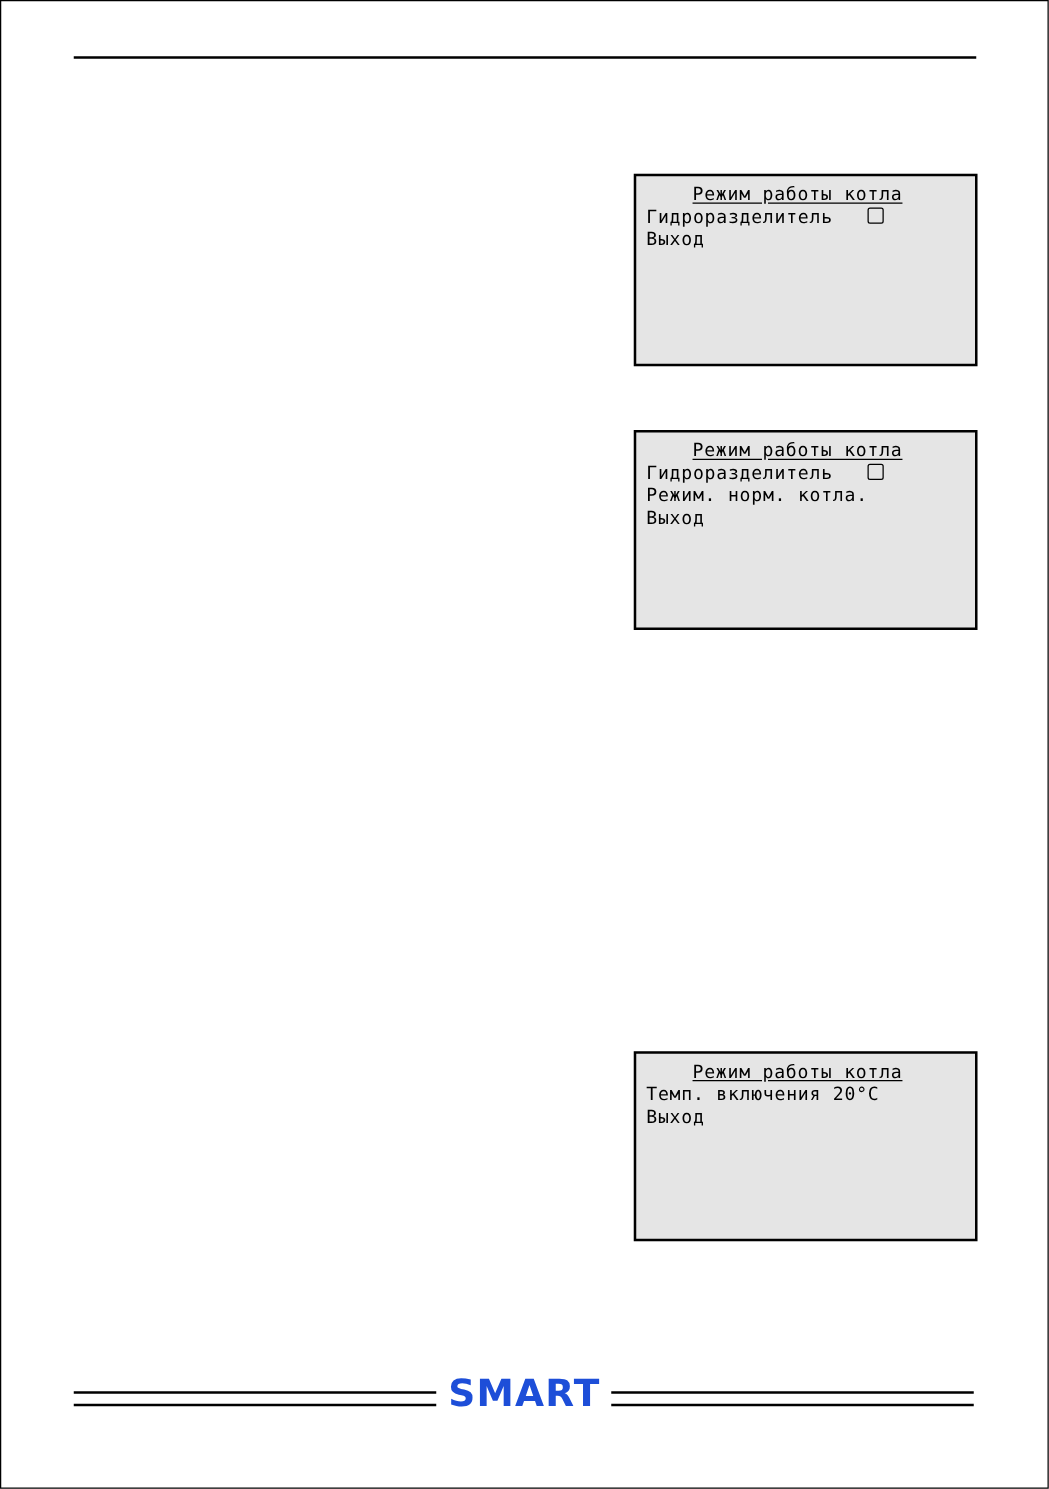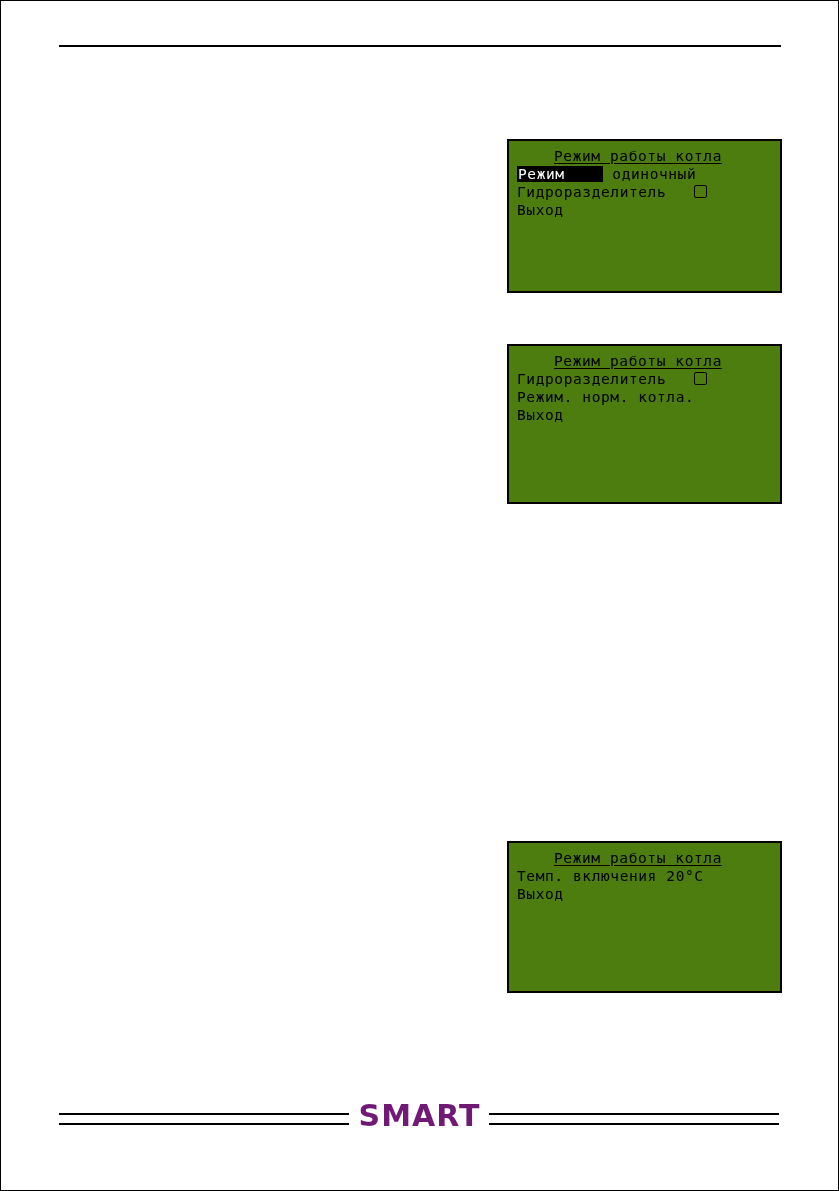--- a/index.html
+++ b/index.html
@@ -26,21 +26,21 @@
     top: 44px;
     width: 722px;
     height: 0;
     border-top: 2px solid #000;
   }
   
   .lcd {
     position: absolute;
     box-sizing: border-box;
     border: 2px solid #000;
-    background: #4d7c0f;
+    background: #e5e5e5;
     font-family: "DejaVu Sans Mono", monospace;
     font-size: 14.5px;
     line-height: 18px;
     letter-spacing: 0.6px;
     color: #000;
     padding: 6px 21px 0 8px;
     overflow: hidden;
   }
   .lcd-row {
     display: block;
@@ -112,33 +112,32 @@
   .brand {
     position: absolute;
     left: 0;
     right: 0;
     top: 18px;
     text-align: center;
     font-family: "DejaVu Sans", sans-serif;
     font-weight: bold;
     font-size: 30px;
     letter-spacing: 1px;
-    color: #701a75;
+    color: #1d4ed8;
   }
 </style>
 </head>
 <body>
 
 <div class="page">
 
   <div class="rule-top"></div>
 
   <div class="lcd" id="lcd-0" style="left:506px; top:138px; width:275px; height:154px;">
       <div class="lcd-row lcd-title">Режим работы котла</div>
-      <div class="lcd-row"><span class="seg inv">Режим    </span><span class="seg"> </span><span class="seg">одиночный</span></div>
       <div class="lcd-row"><span class="seg">Гидроразделитель</span><span class="seg">   </span><span class="checkbox"></span></div>
       <div class="lcd-row"><span class="seg">Выход</span></div>
     </div>
 
   <div class="lcd" id="lcd-1" style="left:506px; top:343px; width:275px; height:160px;">
       <div class="lcd-row lcd-title">Режим работы котла</div>
       <div class="lcd-row"><span class="seg">Гидроразделитель</span><span class="seg">   </span><span class="checkbox"></span></div>
       <div class="lcd-row"><span class="seg">Режим.</span><span class="seg"> </span><span class="seg">норм. котла.</span></div>
       <div class="lcd-row"><span class="seg">Выход</span></div>
     </div>

